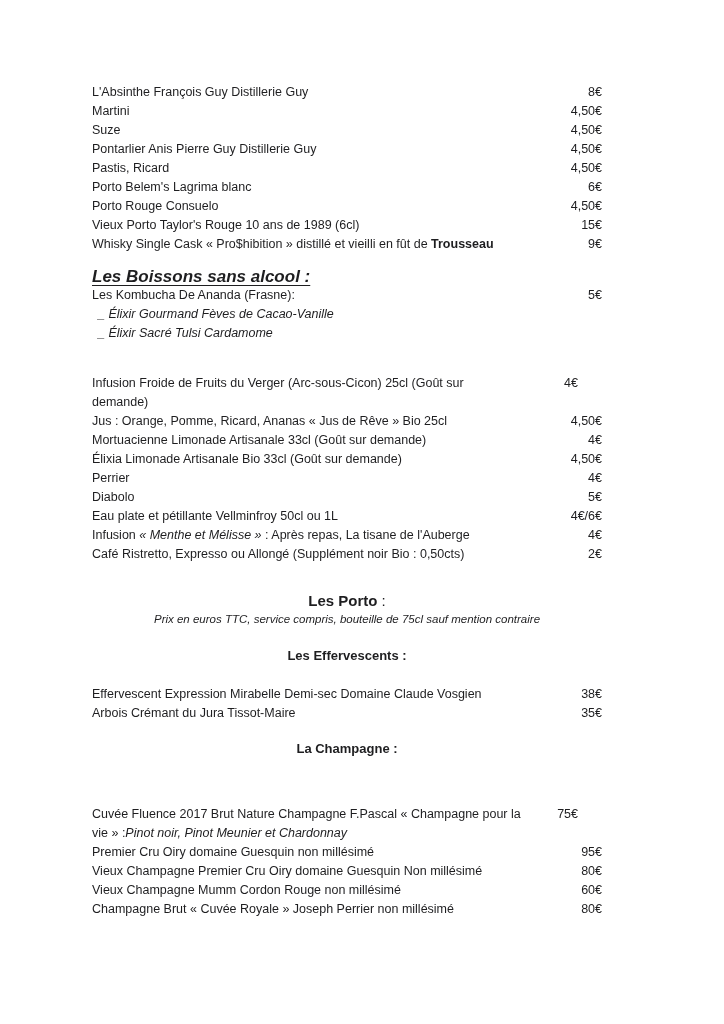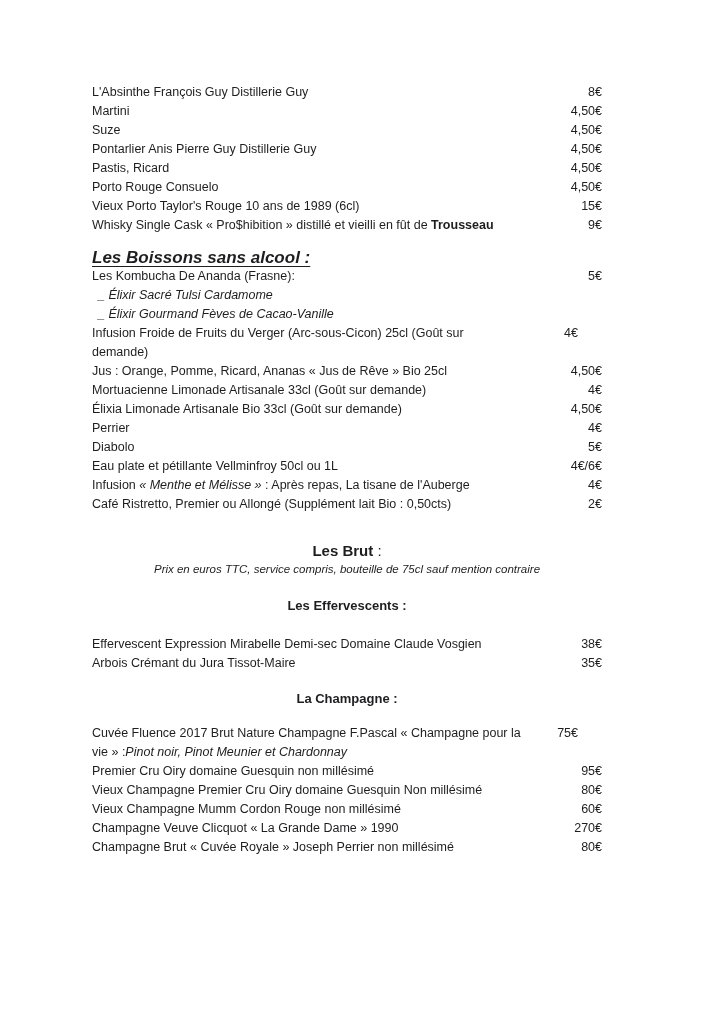--- a/index.html
+++ b/index.html
@@ -19,21 +19,21 @@
     box-sizing: border-box;
   }
   .row {
     display: flex;
     align-items: baseline;
     font-size: 12.5px;
     line-height: 19px;
   }
   .nm { flex: 1 1 auto; padding-right: 10px; }
   .pr { flex: 0 0 auto; min-width: 46px; text-align: right; white-space: nowrap; }
-  .wrap-early .nm { max-width: 430px; }
+  .wrap-early .nm { max-width: 430px; margin-top: 31px; }
   .variant {
     font-size: 12.5px;
     line-height: 19px;
     font-style: italic;
     padding-left: 6px;
   }
   .sec-heading {
     margin-top: 13px;
     font-size: 17px;
     line-height: 19px;
@@ -91,41 +91,45 @@
       </div>
       <div class="row">
         <span class="nm">Pontarlier Anis Pierre Guy Distillerie Guy</span>
         <span class="pr">4,50€</span>
       </div>
       <div class="row">
         <span class="nm">Pastis, Ricard</span>
         <span class="pr">4,50€</span>
       </div>
       <div class="row">
+        <span class="nm">Porto Belem's Lagrima blanc</span>
+        <span class="pr">6€</span>
+      </div>
+      <div class="row">
         <span class="nm">Porto Rouge Consuelo</span>
         <span class="pr">4,50€</span>
       </div>
       <div class="row">
         <span class="nm">Vieux Porto Taylor's Rouge 10 ans de 1989 (6cl)</span>
         <span class="pr">15€</span>
       </div>
       <div class="row">
         <span class="nm"><span>Whisky Single Cask « Pro$hibition » distillé et vieilli en fût de </span><span class="bd">Trousseau</span></span>
         <span class="pr">9€</span>
       </div>
     </div>
 
     <div>
       <div class="sec-heading">Les Boissons sans alcool :</div>
       <div class="row">
         <span class="nm">Les Kombucha De Ananda (Frasne):</span>
         <span class="pr">5€</span>
       </div>
+      <div class="variant">_ Élixir Gourmand Fèves de Cacao-Vanille</div>
       <div class="variant">_ Élixir Sacré Tulsi Cardamome</div>
-      <div class="variant">_ Élixir Gourmand Fèves de Cacao-Vanille</div>
       <div class="row wrap-early">
         <span class="nm">Infusion Froide de Fruits du Verger (Arc-sous-Cicon) 25cl (Goût sur demande)</span>
         <span class="pr">4€</span>
       </div>
       <div class="row">
         <span class="nm">Jus : Orange, Pomme, Ricard, Ananas « Jus de Rêve » Bio 25cl</span>
         <span class="pr">4,50€</span>
       </div>
       <div class="row">
         <span class="nm">Mortuacienne Limonade Artisanale 33cl (Goût sur demande)</span>
@@ -148,26 +152,26 @@
         <span class="pr">4€/6€</span>
       </div>
     </div>
 
     <div>
       <div class="row">
         <span class="nm"><span>Infusion  </span><span class="it">« Menthe et Mélisse »</span><span> : Après repas, La tisane de l'Auberge</span></span>
         <span class="pr">4€</span>
       </div>
       <div class="row">
-        <span class="nm">Café  Ristretto, Premier ou Allongé (Supplément lait Bio : 0,50cts)</span>
+        <span class="nm">Café  Ristretto, Expresso ou Allongé (Supplément noir Bio : 0,50cts)</span>
         <span class="pr">2€</span>
       </div>
     </div>
 
-    <div class="center-title"><span class="t">Les Brut</span><span> :</span></div>
+    <div class="center-title"><span class="t">Les Porto</span><span> :</span></div>
     <div class="center-sub">Prix en euros TTC, service compris, bouteille de 75cl sauf mention contraire</div>
 
     <div>
       <div class="center-heading eff">Les Effervescents :</div>
       <div class="rows-block eff-rows">
         <div class="row">
           <span class="nm">Effervescent Expression Mirabelle Demi-sec Domaine Claude Vosgien</span>
           <span class="pr">38€</span>
         </div>
         <div class="row">
@@ -190,24 +194,20 @@
         </div>
         <div class="row">
           <span class="nm">Vieux Champagne Premier Cru Oiry domaine Guesquin Non millésimé</span>
           <span class="pr">80€</span>
         </div>
         <div class="row">
           <span class="nm">Vieux Champagne Mumm Cordon Rouge non millésimé</span>
           <span class="pr">60€</span>
         </div>
         <div class="row">
-          <span class="nm">Champagne Veuve Clicquot « La Grande Dame » 1990</span>
-          <span class="pr">270€</span>
-        </div>
-        <div class="row">
           <span class="nm">Champagne Brut « Cuvée Royale » Joseph Perrier non millésimé</span>
           <span class="pr">80€</span>
         </div>
       </div>
     </div>
 
   </div>
 </div>
 
 </body></html>

